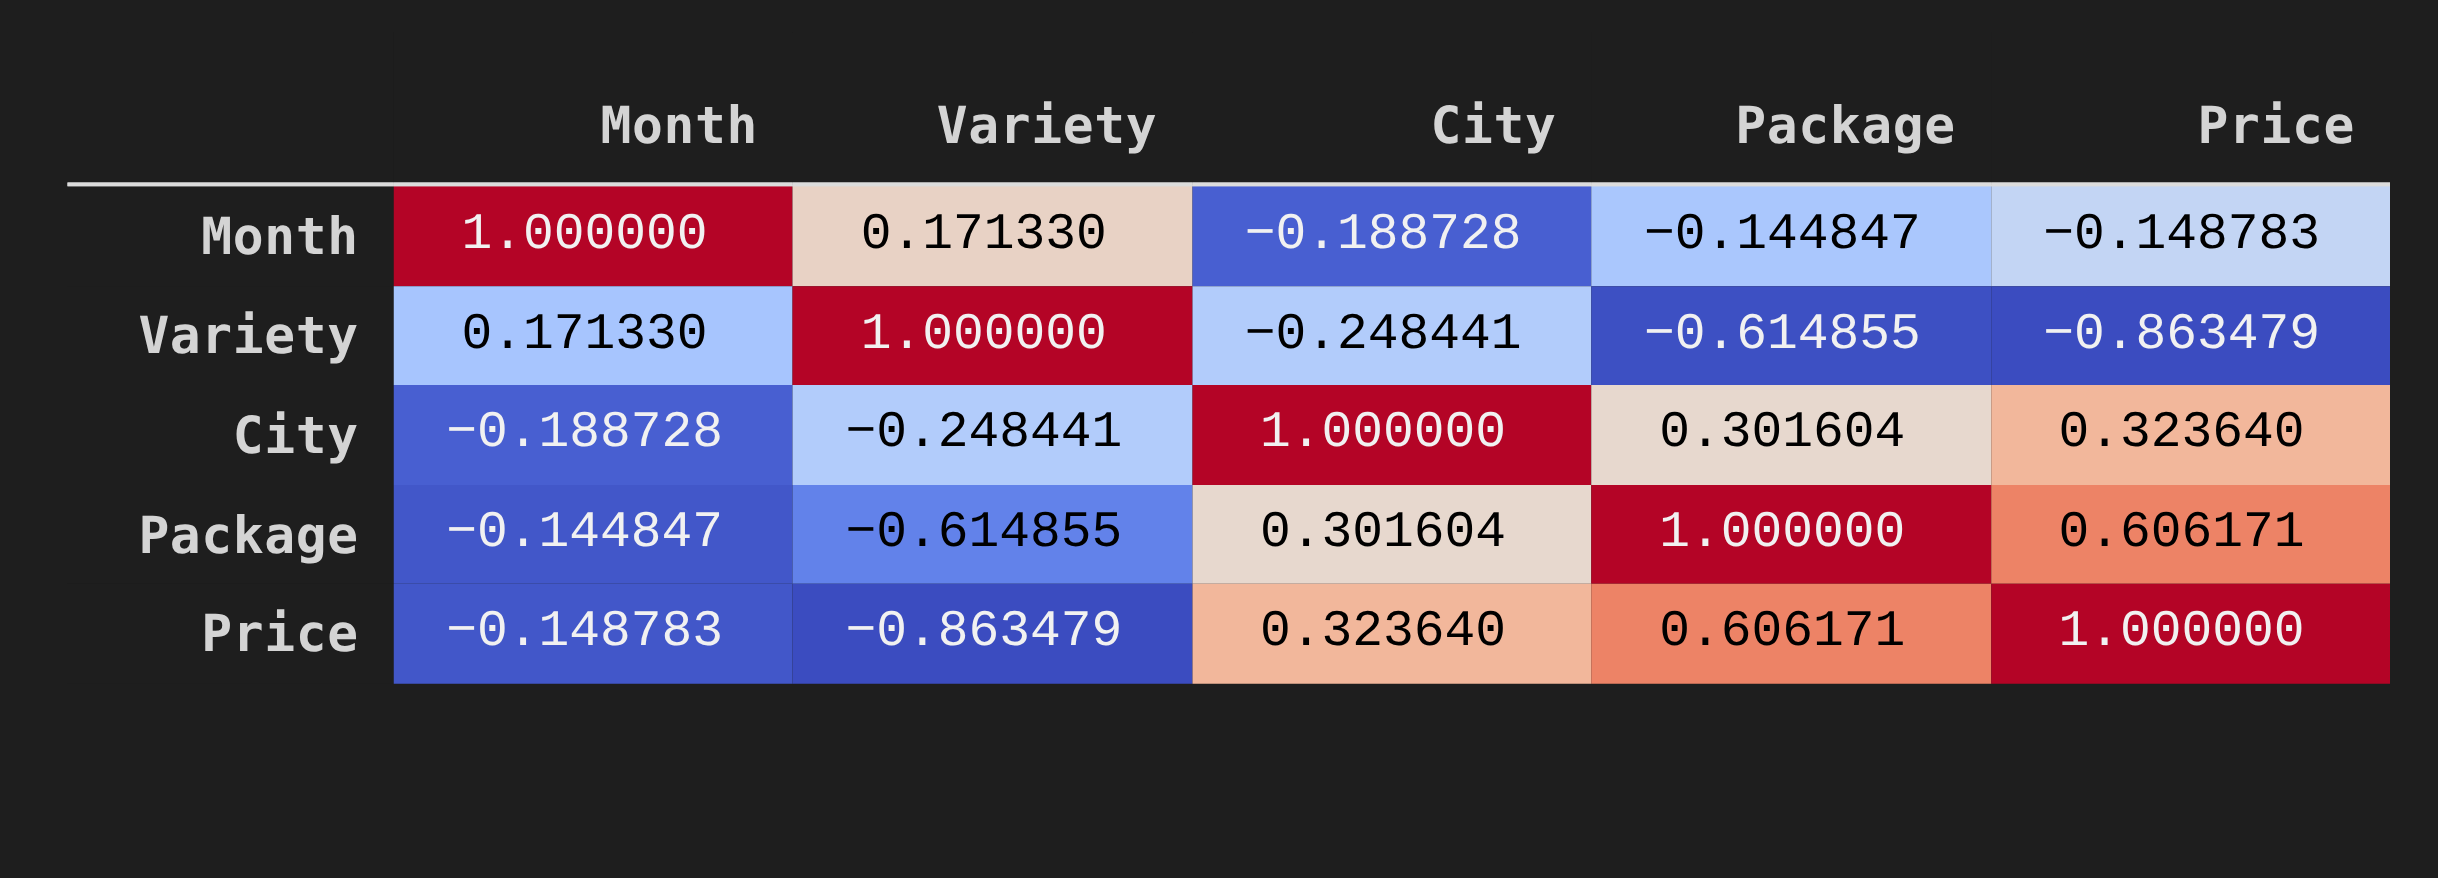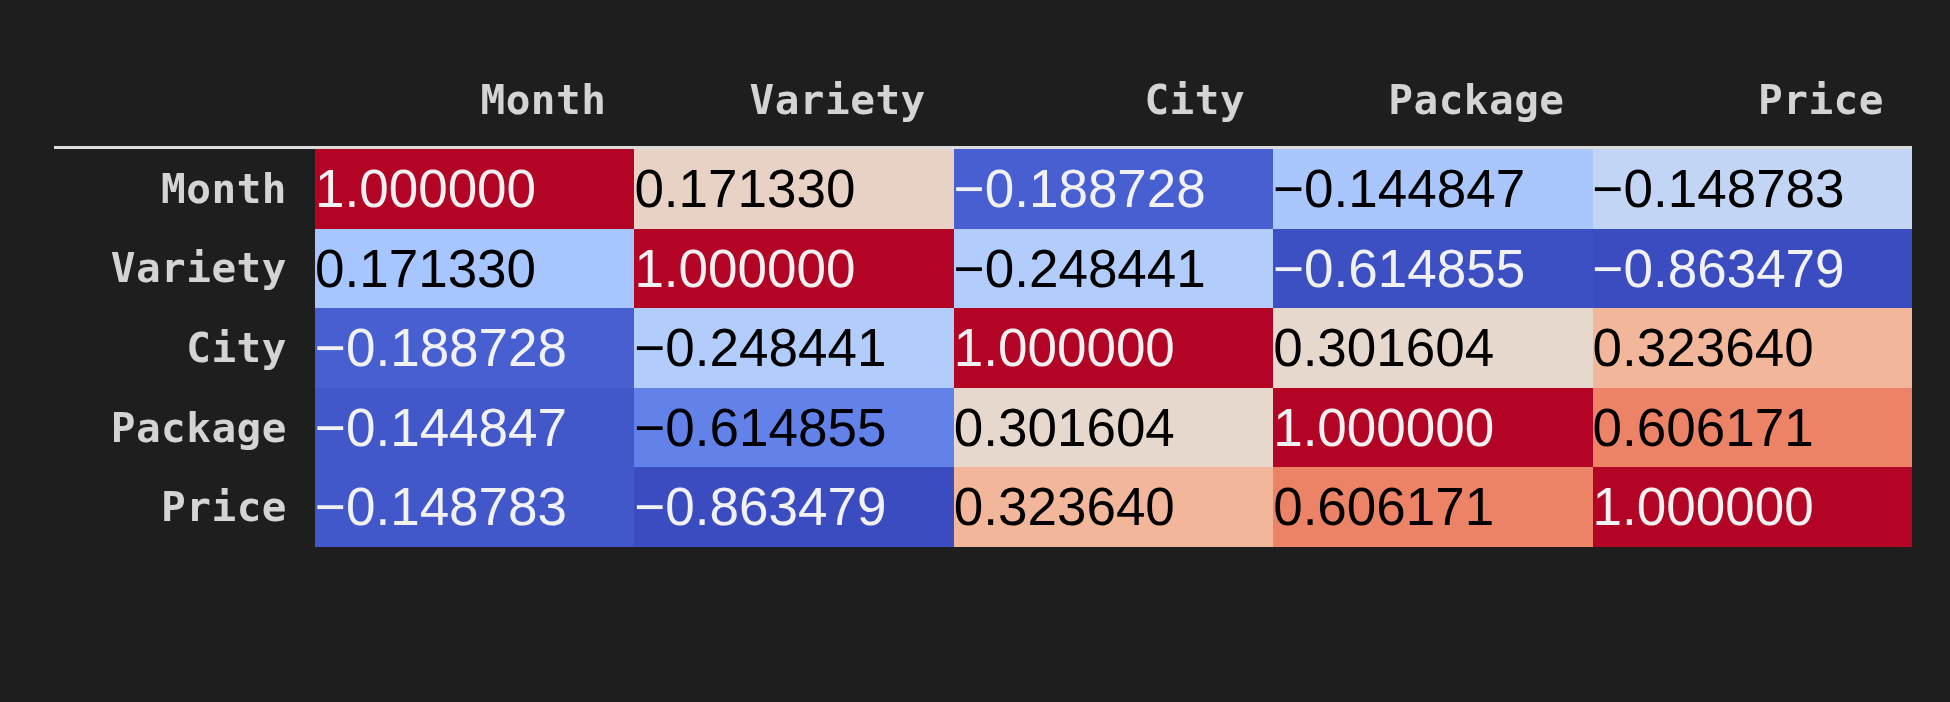--- a/index.html
+++ b/index.html
@@ -66,24 +66,24 @@
     letter-spacing: 0.5px;
     text-align: right;
     padding: 0 28px 0 0;
     white-space: nowrap;
     border: none;
   }
 
   
   tbody td.corr-cell {
     height: 79.6px;
-    font-family: Liberation Sans, sans-serif;
+    font-family: Liberation Mono, monospace;
     font-weight: normal;
-    font-size: 53px;
-    text-align: left;
+    font-size: 41px;
+    text-align: center;
     padding: 0 14px 0 0;
     white-space: nowrap;
     border: none;
     line-height: 79.6px;
   }
 </style>
 </head>
 <body>
 
 <div id="matrix-figure">

